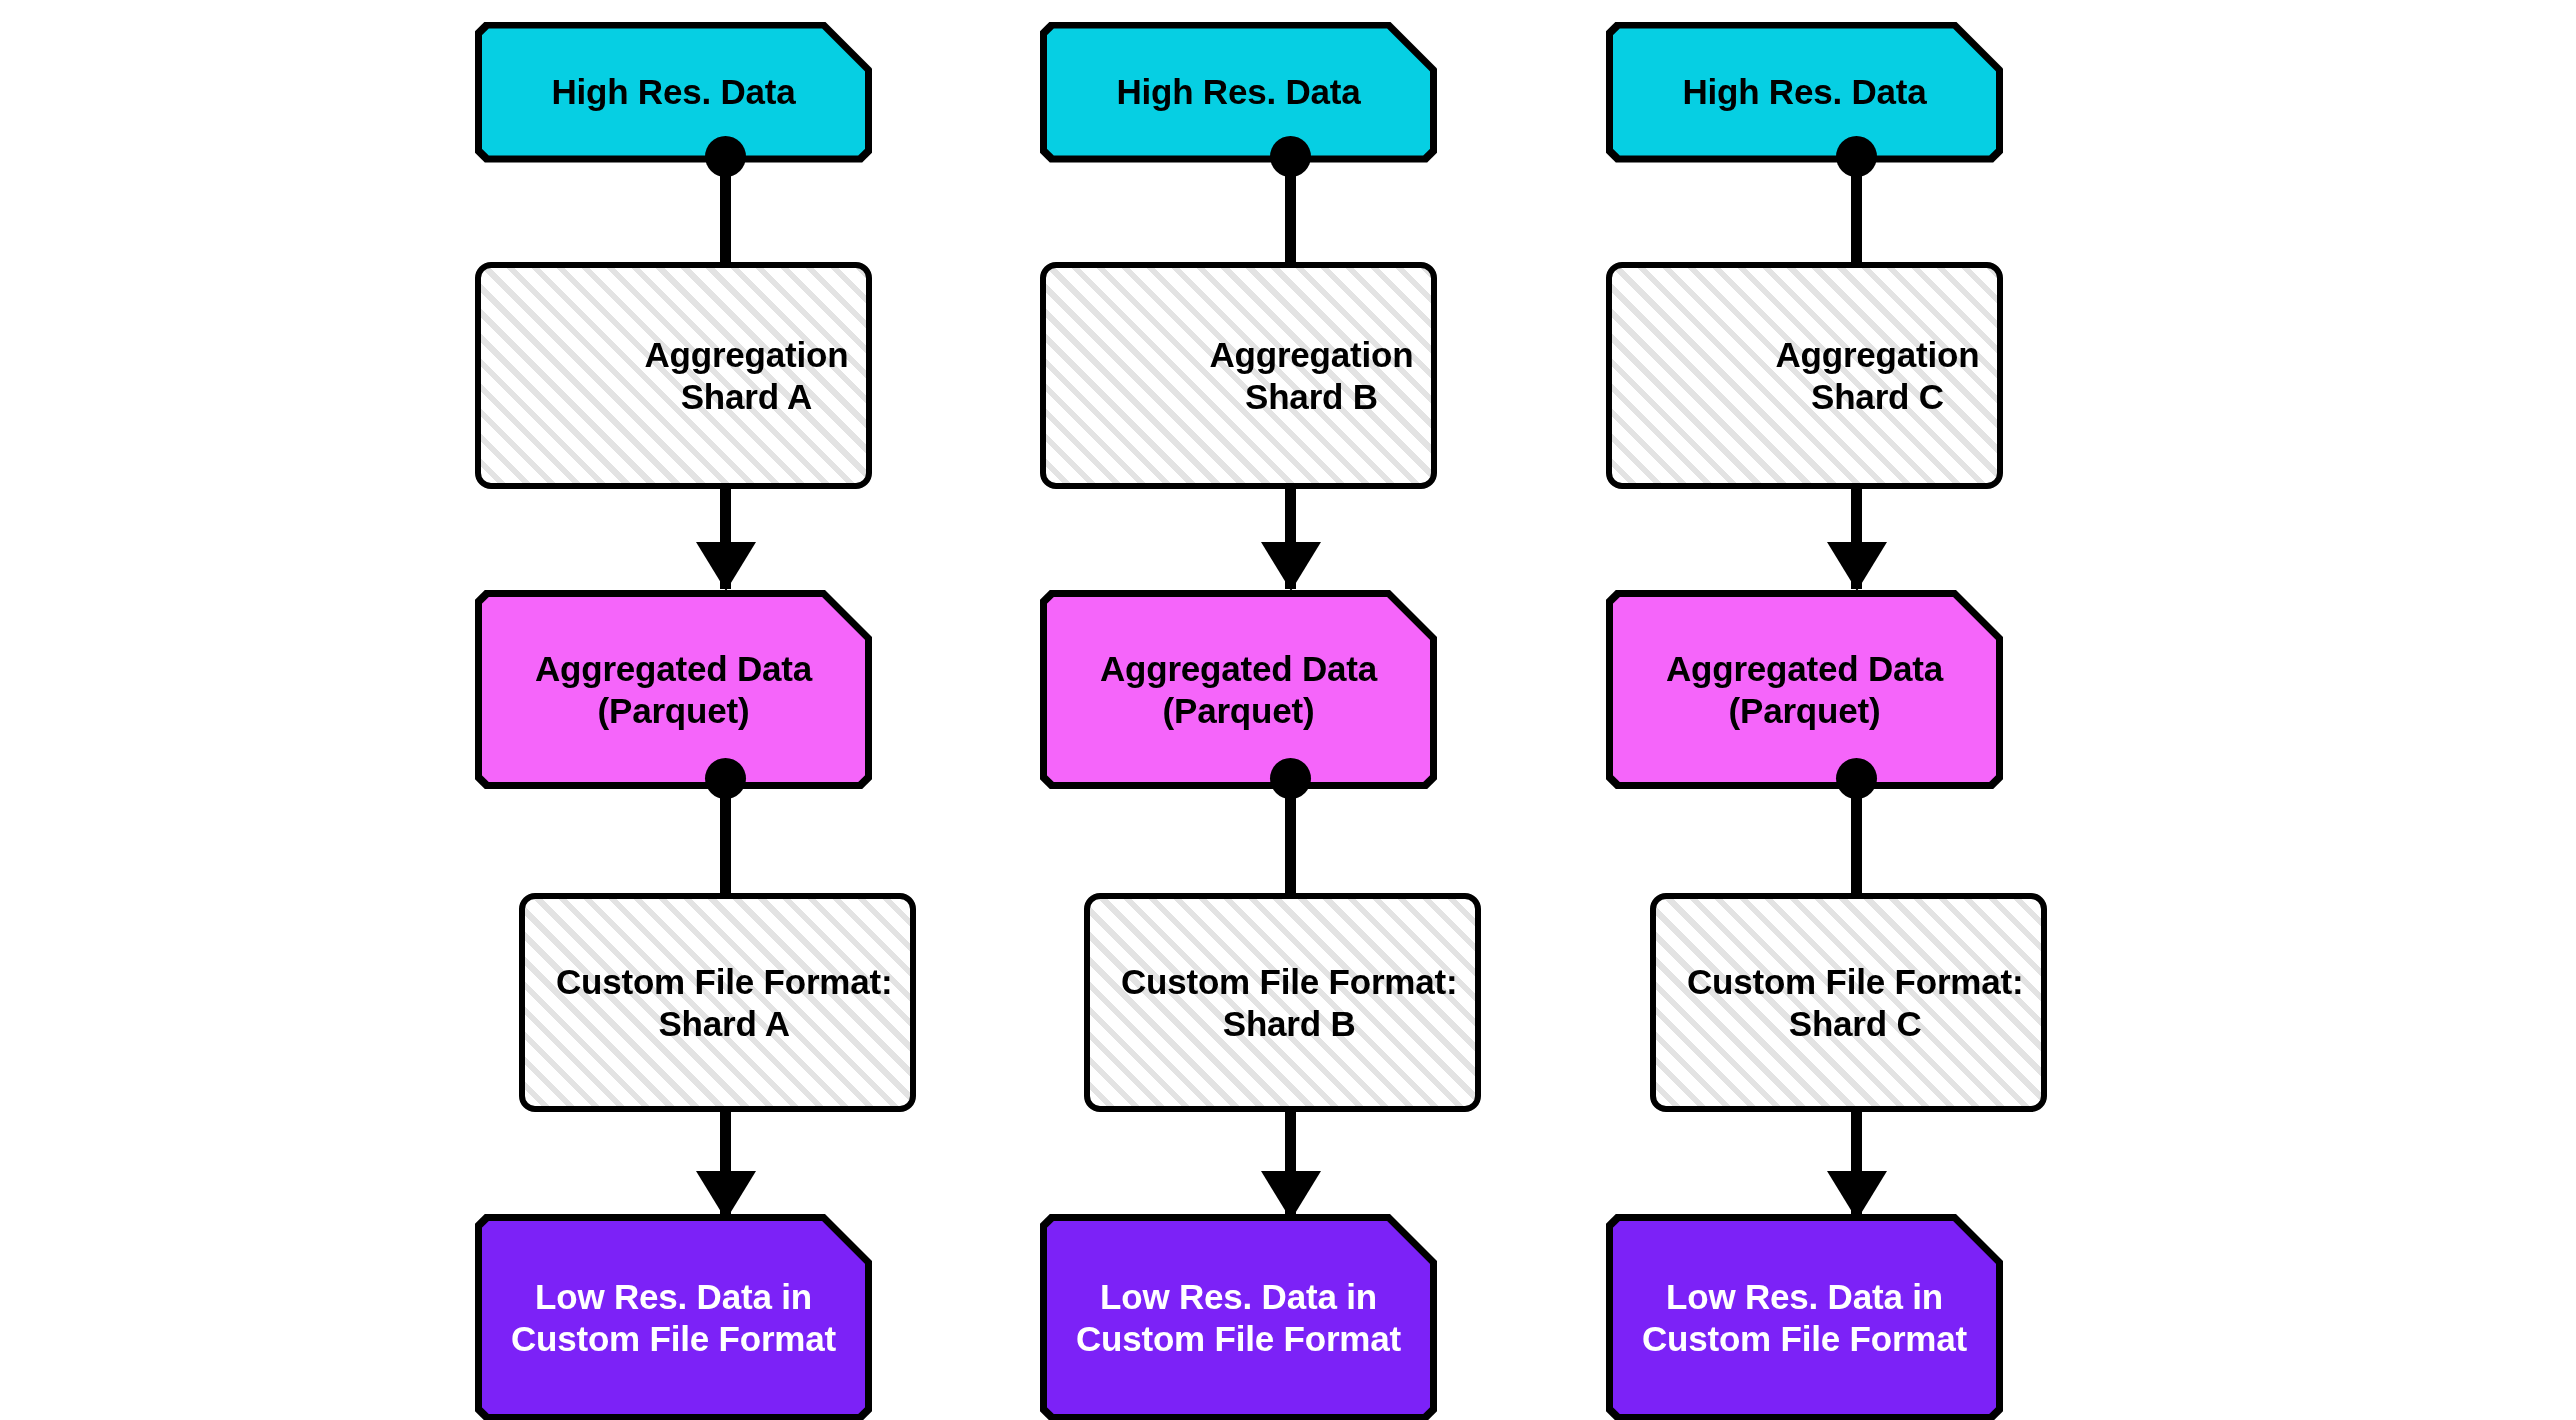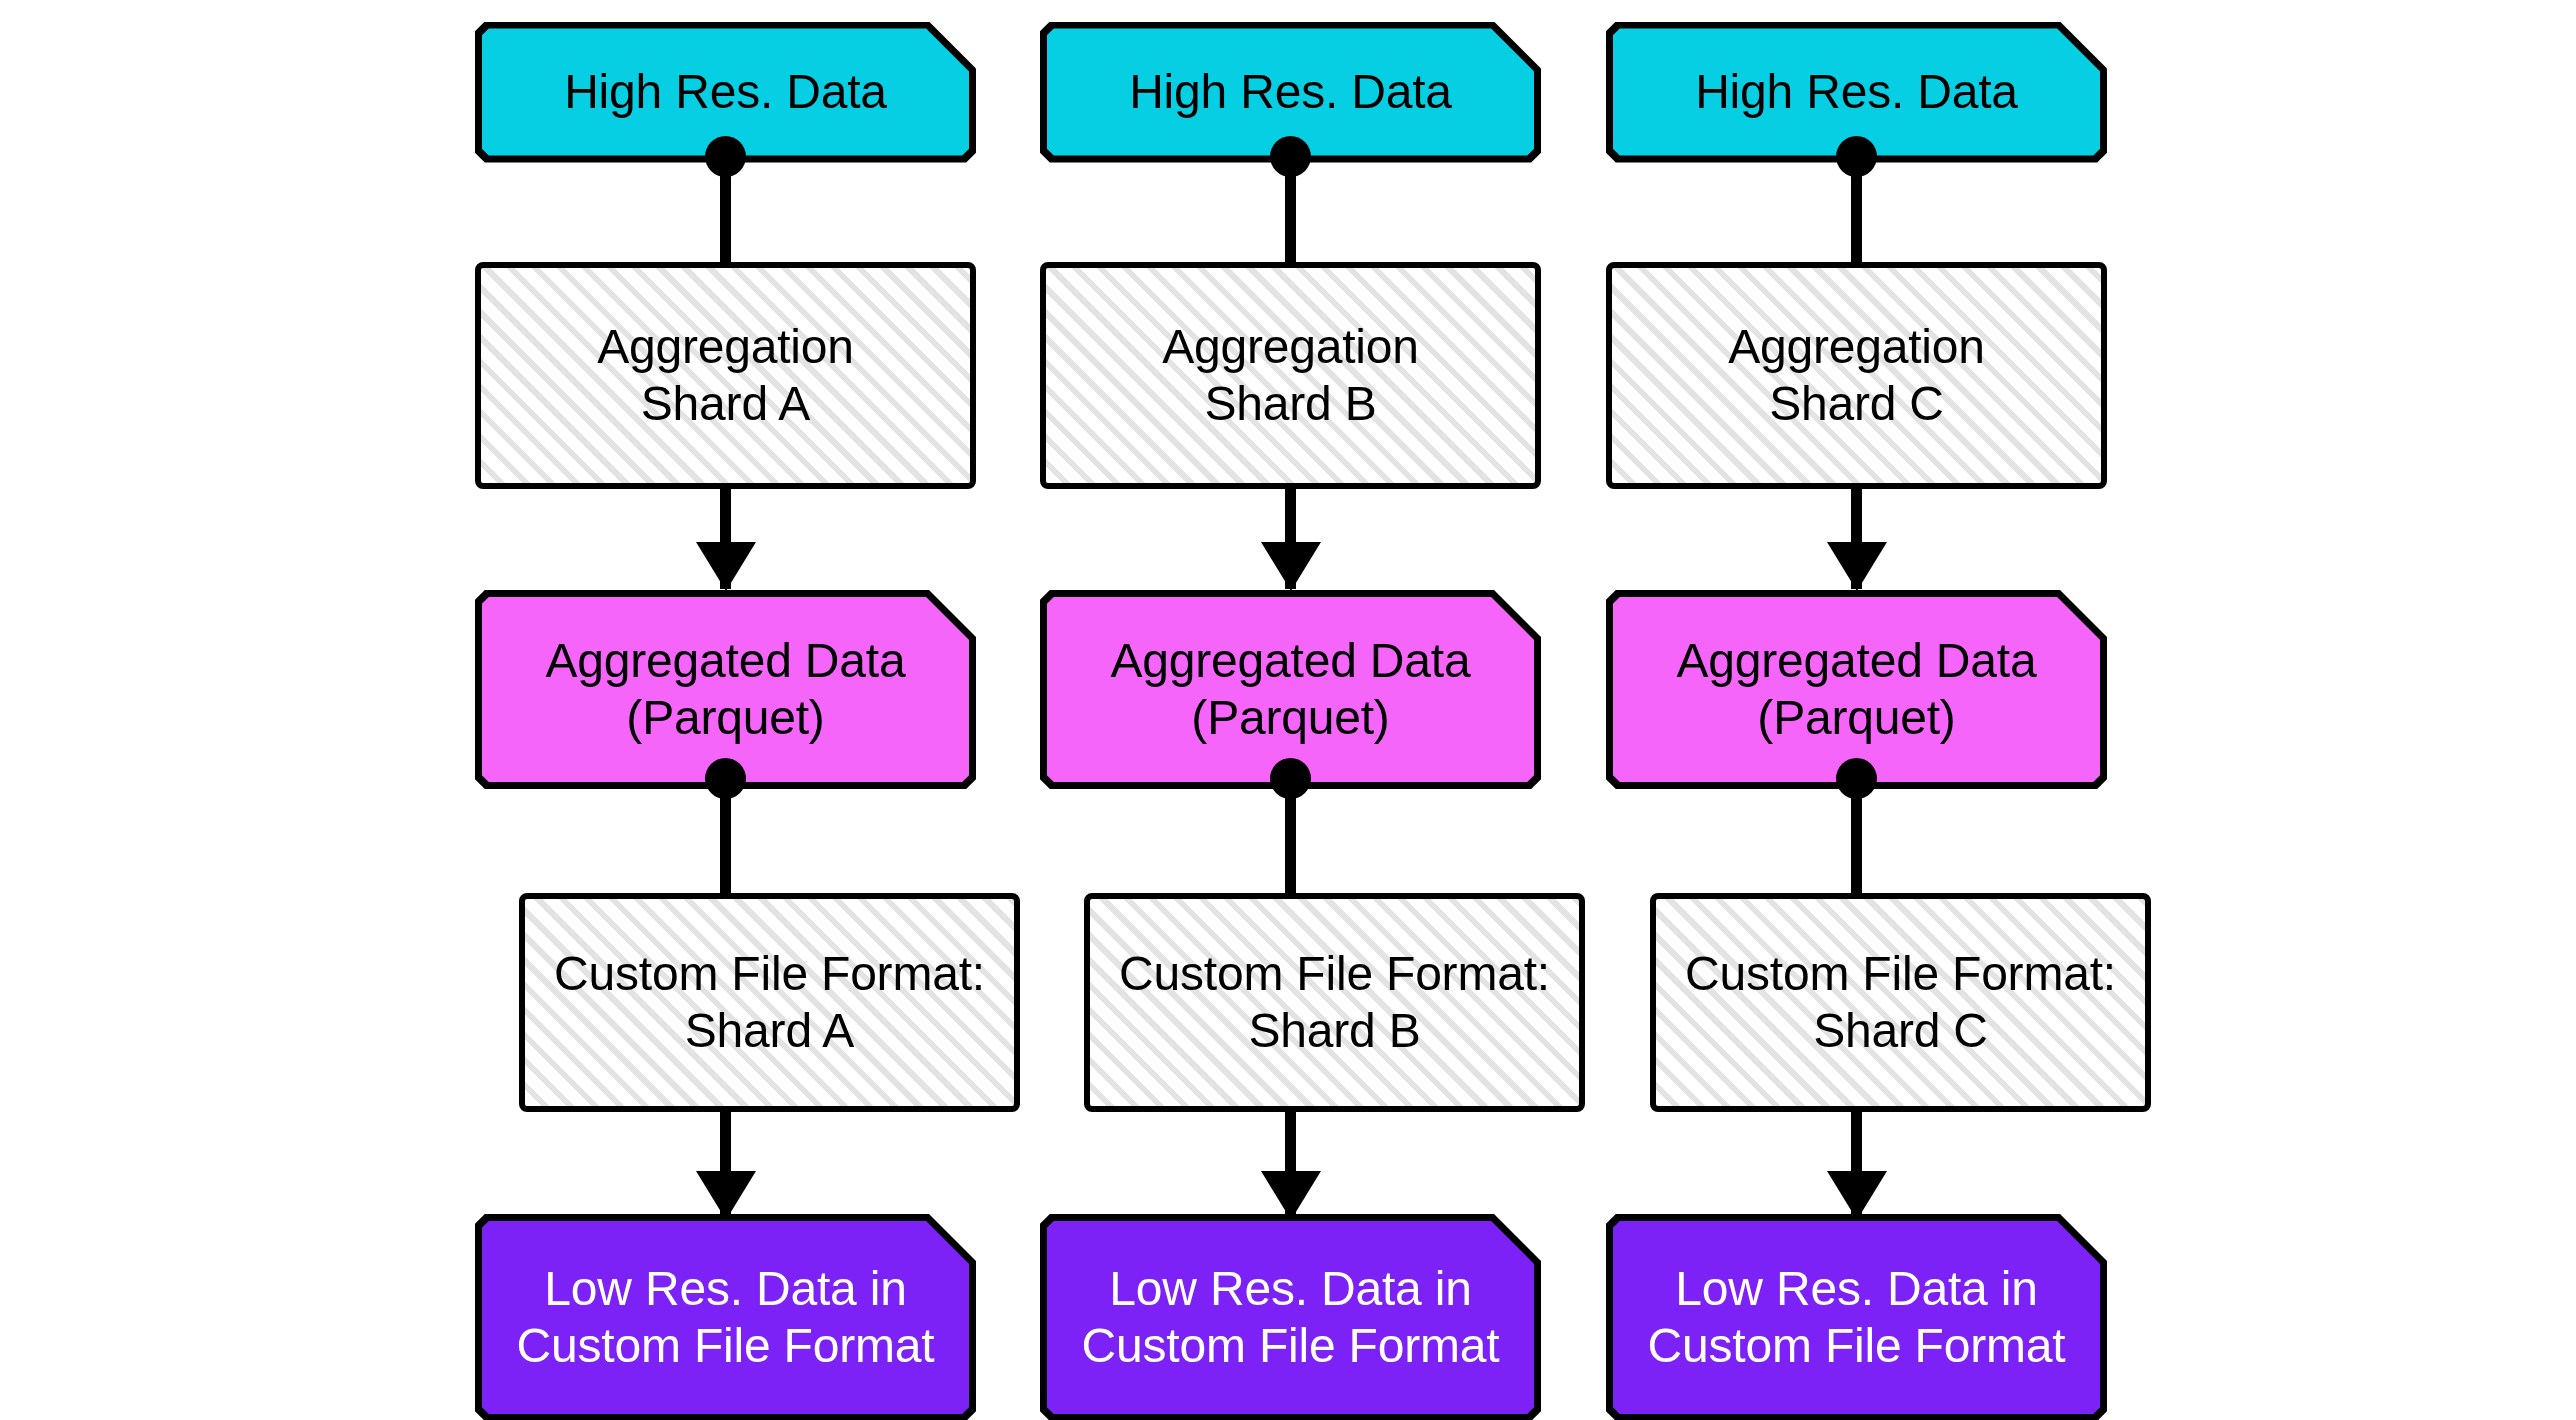--- a/index.html
+++ b/index.html
@@ -28,28 +28,28 @@
     height: 1420px;
   }
   .col-0 { left: 475px; }
   .col-1 { left: 1040px; }
   .col-2 { left: 1606px; }
 
   
   .node {
     position: absolute;
     left: 0;
-    width: 501px;
+    width: 397px;
     display: flex;
     align-items: center;
     justify-content: center;
     text-align: center;
     color: #000000;
-    font-weight: normal;
-    font-size: 48px;
+    font-weight: bold;
+    font-size: 35px;
     line-height: 1.18;
     letter-spacing: -0.2px;
   }
 
   .node .label { position: relative; z-index: 3; padding: 0 17.6px; white-space: pre-line; }
 
   
   .node.folded {
     border: none;
     background: transparent;
@@ -73,21 +73,22 @@
     background: var(--fill, #ffffff);
   }
 
   
   .node.process {
     background:
       repeating-linear-gradient(45deg,
         #ffffff 0px, #ffffff 11.7px,
         #e3e3e3 11.7px, #e3e3e3 17.6px);
     border: 6.9px solid #000000;
-    border-radius: 8px;
+    border-radius: 16px;
+    justify-content: flex-end;
   }
 
   
   .row-source   { top: 21.5px;   height: 141px; }
   .row-agg      { top: 262px;  height: 227px; }
   .row-parquet  { top: 590px;  height: 199px; }
   .row-format   { top: 893px;  height: 219px; margin-left: 44px; }
   .row-sink     { top: 1214px; height: 207px; border-radius: 8px; }
 
   

